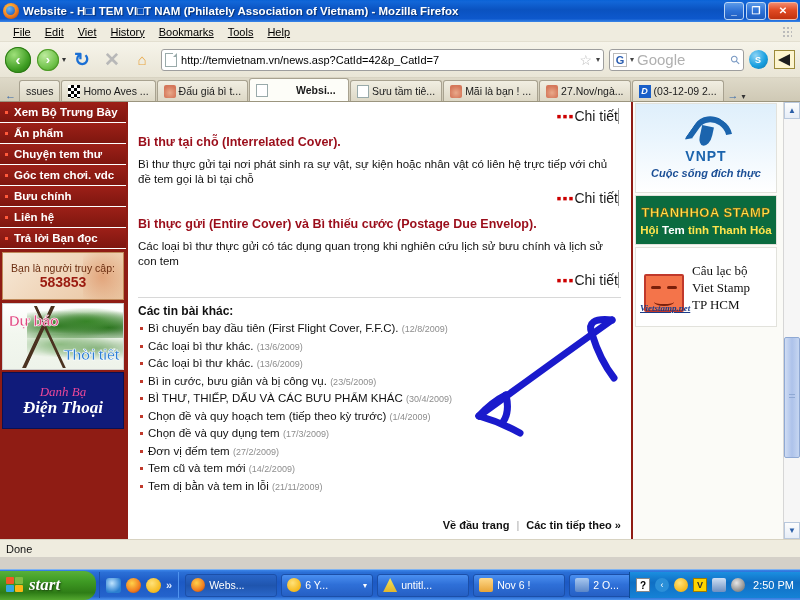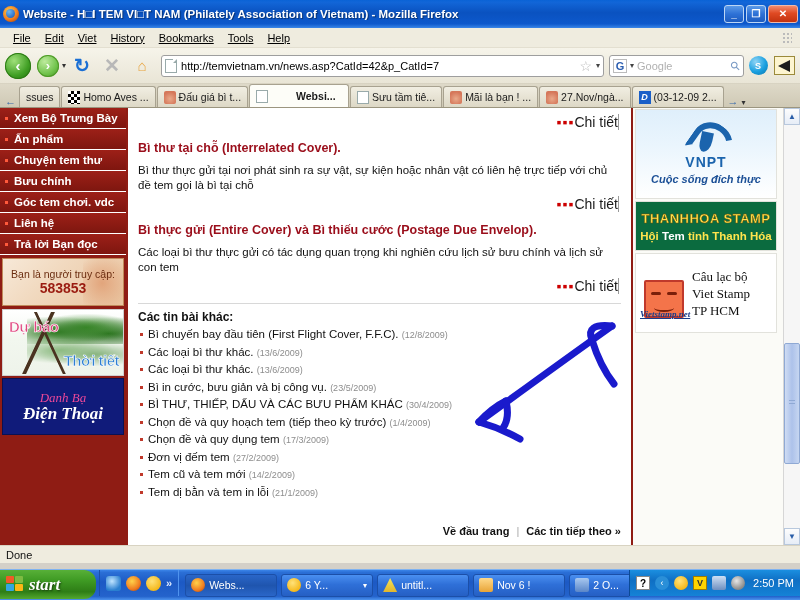--- a/index.html
+++ b/index.html
@@ -6,21 +6,21 @@
   html, body {
     width: 800px; height: 600px;
     overflow: hidden;
     font-family: "Liberation Sans", sans-serif;
     background: #fff;
   }
   #screen { position: relative; width: 800px; height: 600px; background:#d4d0c8; }
 
   
   .titlebar {
-    height: 28px;
+    height: 22px;
     background: linear-gradient(180deg,#0a63d6 0%,#1266d8 8%,#0a52c0 45%,#0d58cc 85%,#3a86e8 100%);
     display: flex; align-items: center;
     padding: 0 2px 0 3px;
     position: relative;
   }
   .tb-icon {
     width: 16px; height: 16px; margin-right: 4px;
     border-radius: 50%;
     background: radial-gradient(circle at 40% 35%, #ffd24a 0%, #f07c20 55%, #9b3a06 100%);
     position: relative; flex: 0 0 auto;
@@ -103,21 +103,21 @@
   .searchbar {
     width: 135px; height: 22px; background: #fff;
     border: 1px solid #9e9e9e; border-radius: 3px;
     display: flex; align-items: center; padding: 0 3px; gap: 3px;
   }
   .gicon {
     width: 14px; height: 14px; border: 1px solid #bbb; background:#fff;
     font-size: 11px; font-weight: bold; color:#2a5db0; line-height:12px; text-align:center;
     flex:0 0 auto;
   }
-  .searchtext { flex: 1 1 auto; font-size: 11px; color: #b0b0b0; }
+  .searchtext { flex: 1 1 auto; font-size: 15px; color: #b0b0b0; }
   .magnify { color: #7a9ac4; font-size: 12px; transform: rotate(-45deg); }
   .tb-extra { width: 24px; height: 24px; display:flex;align-items:center;justify-content:center; }
   .skype {
     width:19px;height:19px;border-radius:50%;
     background: radial-gradient(circle at 35% 30%, #8fd4f5 0%, #1aa0e0 55%, #0b74ab 100%);
     color:#fff;font-size:9px;font-weight:bold;display:flex;align-items:center;justify-content:center;
   }
   .megaphone {
     width:21px;height:19px;background:#fdf5d0;border:1px solid #9b8a3a;
     display:flex;align-items:center;justify-content:center;
@@ -346,21 +346,21 @@
   .statusbar {
     height: 18px; background: #efecdf; border-top: 1px solid #d8d3c2;
     display:flex; align-items:center; padding-left: 6px;
     font-size: 11px; color: #111;
   }
 
   
   .taskbar {
     position: absolute; left:0; bottom:0; width: 800px; height: 31px;
     background: linear-gradient(180deg,#3a84e8 0%,#2b6fd6 8%,#1c59c4 40%,#2463cc 88%,#4c93ee 100%);
-    display: flex; 
+    display: flex; align-items: center;
     border-top: 1px solid #7fb2f0;
   }
   .startbtn {
     width: 96px; height: 29px; margin-left: 0;
     background: linear-gradient(180deg,#58b038 0%,#3f9b24 35%,#2e7d16 75%,#54a830 100%);
     border-radius: 0 12px 12px 0;
     display:flex; align-items:center; gap:5px; padding-left: 6px;
     flex: 0 0 auto;
   }
   .winlogo { width:18px;height:17px; position:relative; flex:0 0 auto;}
@@ -520,24 +520,24 @@
       <div class="menu-item">
           <span>Xem Bộ Trưng Bày</span>
         </div>
       <div class="menu-item">
           <span>Ấn phẩm</span>
         </div>
       <div class="menu-item">
           <span>Chuyện tem thư</span>
         </div>
       <div class="menu-item">
+          <span>Góc tem chơi. vdc</span>
+        </div>
+      <div class="menu-item">
           <span>Bưu chính</span>
-        </div>
-      <div class="menu-item">
-          <span>Góc tem chơi. vdc</span>
         </div>
       <div class="menu-item">
           <span>Liên hệ</span>
         </div>
       <div class="menu-item">
           <span>Trả lời Bạn đọc</span>
         </div>
 
       <div class="counterbox">
         <div class="cnt-label">Bạn là người truy cập:</div>
@@ -585,21 +585,21 @@
 
       <div class="news-li"><span>Bì chuyến bay đầu tiên (First Flight Cover, F.F.C).</span> <span class="news-date">(12/8/2009)</span></div>
       <div class="news-li"><span>Các loại bì thư khác.</span> <span class="news-date">(13/6/2009)</span></div>
       <div class="news-li"><span>Các loại bì thư khác.</span> <span class="news-date">(13/6/2009)</span></div>
       <div class="news-li"><span>Bì in cước, bưu giản và bị công vụ.</span> <span class="news-date">(23/5/2009)</span></div>
       <div class="news-li"><span>BÌ THƯ, THIẾP, DẤU VÀ CÁC BƯU PHẨM KHÁC</span> <span class="news-date">(30/4/2009)</span></div>
       <div class="news-li"><span>Chọn đề và quy hoạch tem (tiếp theo kỳ trước)</span> <span class="news-date">(1/4/2009)</span></div>
       <div class="news-li"><span>Chọn đề và quy dụng tem</span> <span class="news-date">(17/3/2009)</span></div>
       <div class="news-li"><span>Đơn vị đếm tem</span> <span class="news-date">(27/2/2009)</span></div>
       <div class="news-li"><span>Tem cũ và tem mới</span> <span class="news-date">(14/2/2009)</span></div>
-      <div class="news-li"><span>Tem dị bằn và tem in lỗi</span> <span class="news-date">(21/1/2009)</span></div>
+      <div class="news-li"><span>Tem dị bằn và tem in lỗi</span> <span class="news-date">(21/11/2009)</span></div>
 
       <div class="bottom-links">
         <span>Về đầu trang</span>
         <span class="bl-div">|</span>
         <span>Các tin tiếp theo »</span>
       </div>
     </div>
 
     <div class="rightcol">
       <div class="ad ad-vnpt">

